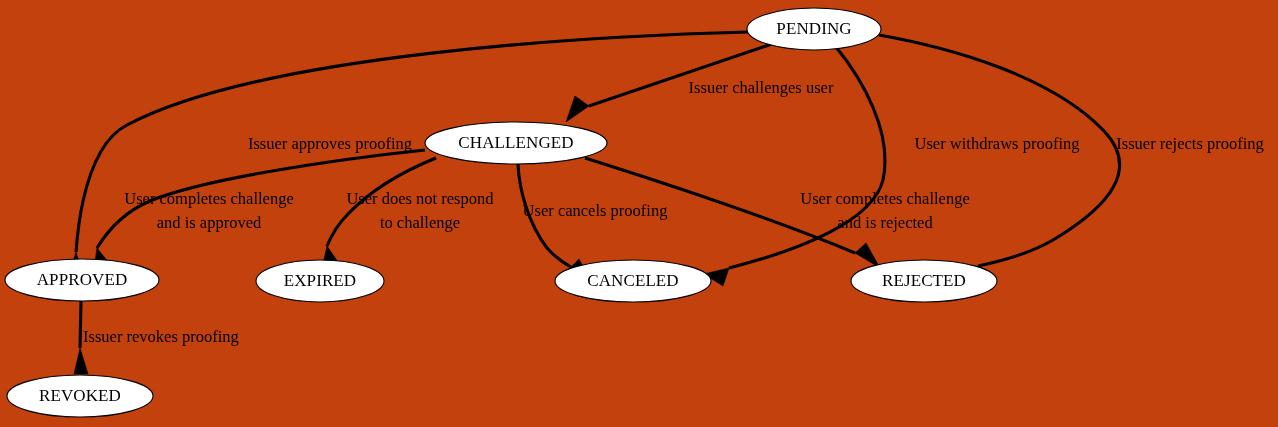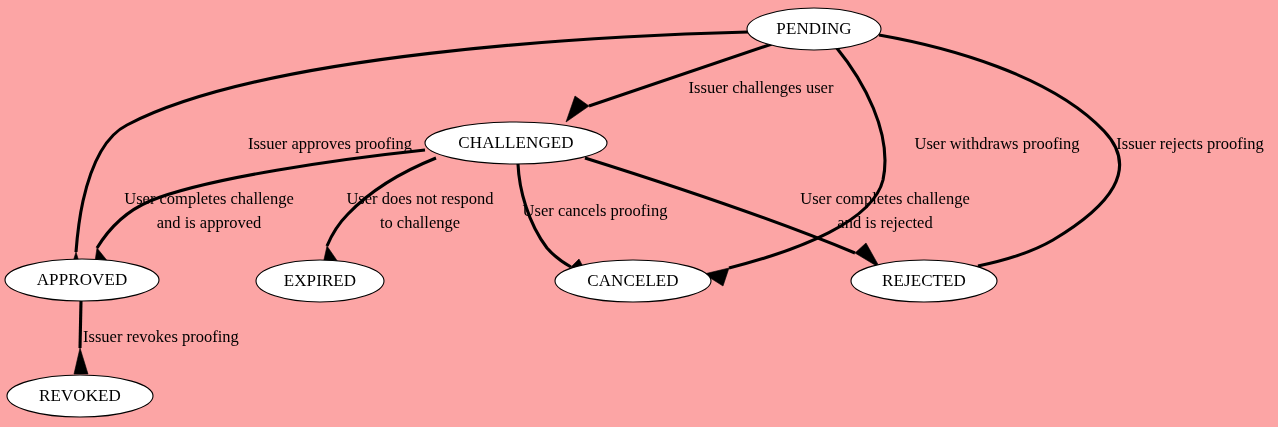--- a/index.html
+++ b/index.html
@@ -4,21 +4,21 @@
 <style>
   html, body {
     margin: 0;
     padding: 0;
     background: #ffffff;
   }
   #diagram-root {
     position: relative;
     width: 1278px;
     height: 427px;
-    background: #fca5a5;
+    background: #c2410c;
     overflow: hidden;
     font-family: "Liberation Serif", "DejaVu Serif", serif;
   }
   #graph-svg {
     position: absolute;
     left: 0;
     top: 0;
     width: 1278px;
     height: 427px;
     display: block;

